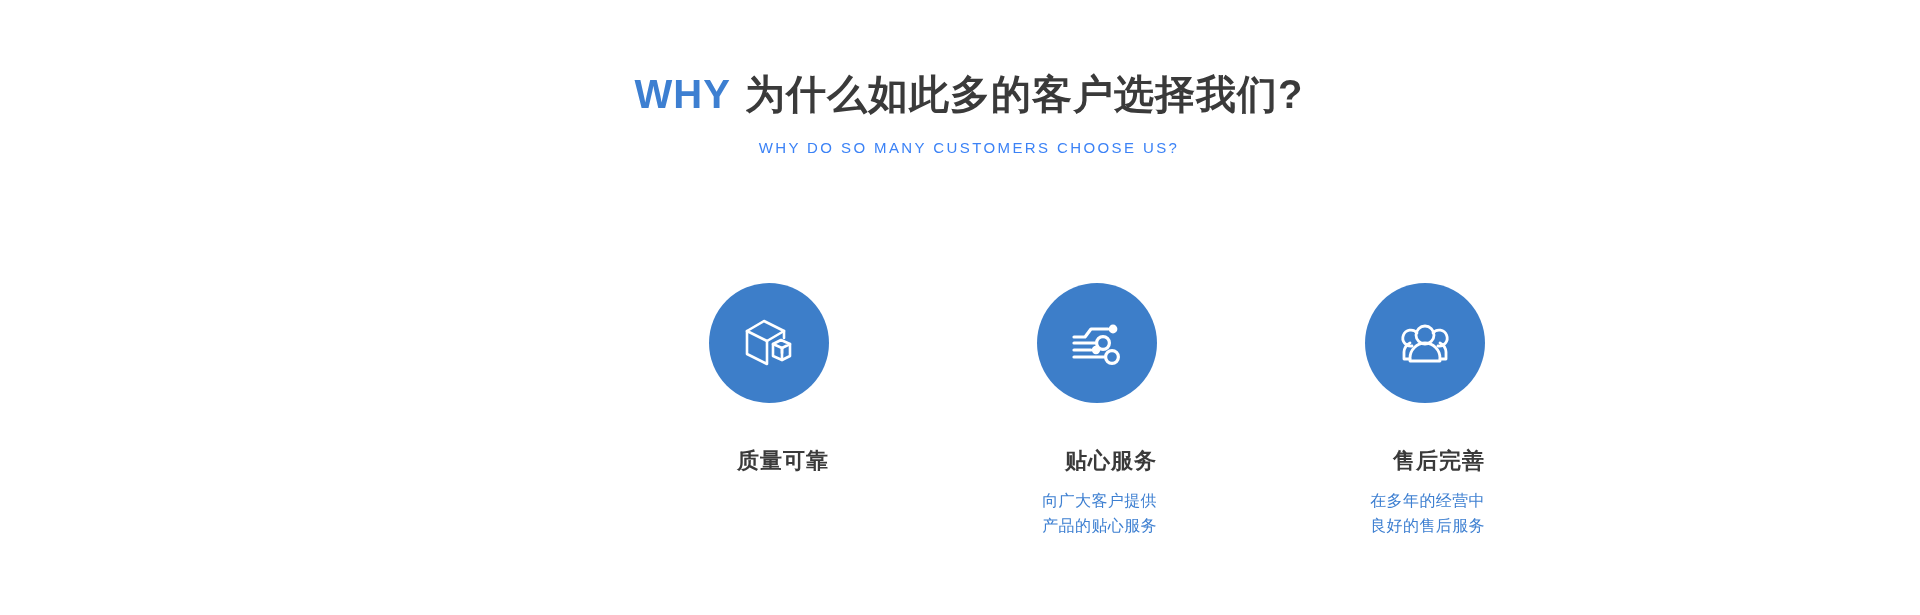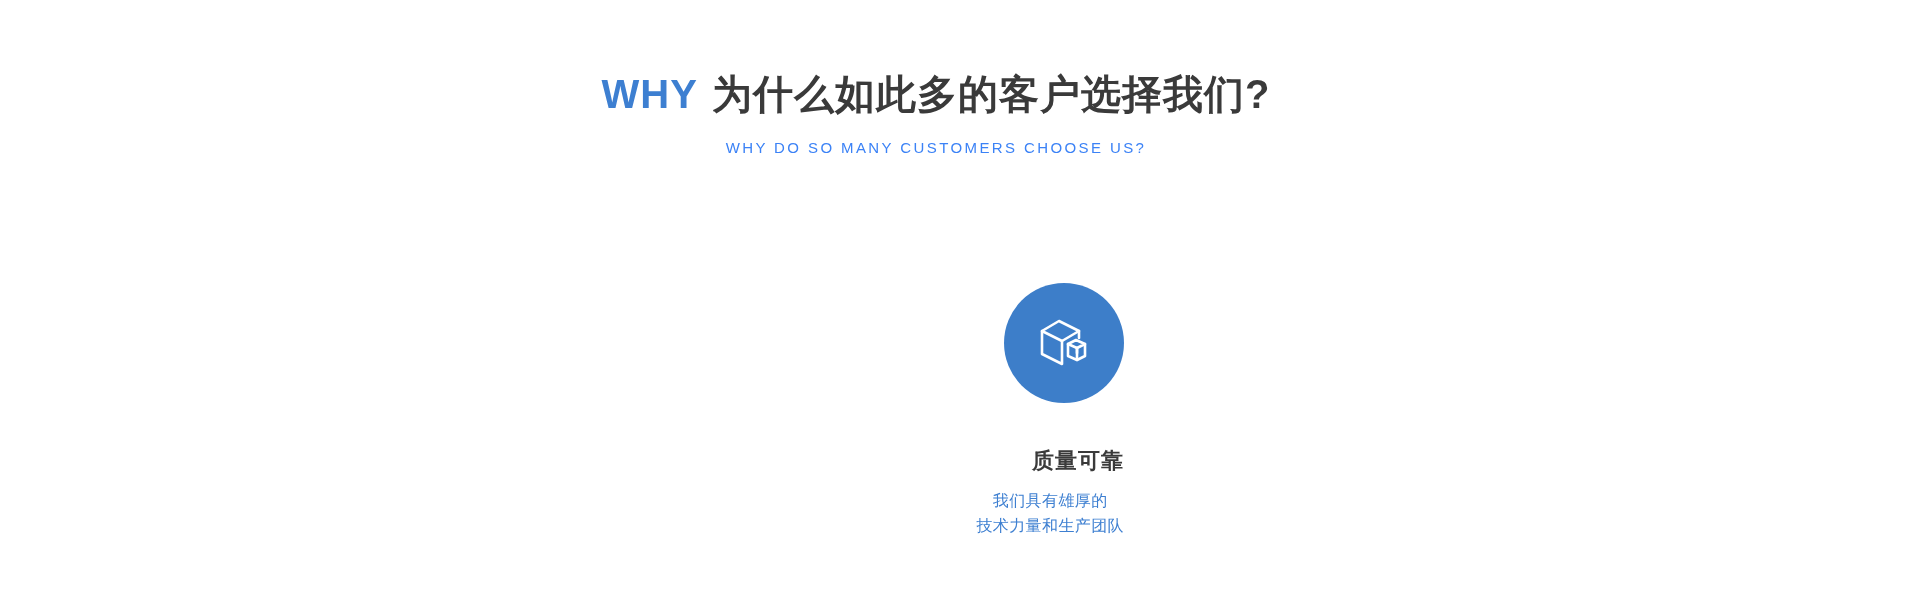--- a/index.html
+++ b/index.html
@@ -15,20 +15,21 @@
     overflow: hidden;
     -webkit-font-smoothing: antialiased;
   }
 
   .section {
     width: 1872px;
     height: 615px;
     position: relative;
     background: #ffffff;
     box-sizing: border-box;
+    margin-left: 33px;
   }
 
   
   .header {
     width: 100%;
     text-align: center;
     padding-top: 70px;
   }
 
   .headline {
@@ -143,23 +144,67 @@
             <path d="M47 20 L47 27"></path>
 
             <path d="M36 33 L44 29 L53 33 L45 37 Z"></path>
             <path d="M36 33 L36 45 L45 49 L45 37"></path>
             <path d="M53 33 L53 45 L45 49"></path>
             <path d="M45 37 L45 42"></path>
           </svg>
         </span>
       </div>
       <div class="feature-title">质量可靠</div>
+    </div>
+
+
+    <div class="feature-col">
+      <div class="icon-circle">
+        <span>
+          <svg width="64" height="64" viewBox="0 0 64 64" fill="none" stroke="#ffffff" stroke-width="3.2" stroke-linecap="round" stroke-linejoin="round">
+
+            <path d="M9 26 L20 26 L26 18 L43 18"></path>
+            <circle cx="48" cy="18" r="4.4" fill="#ffffff" stroke="none"></circle>
+
+            <path d="M9 32 L31 32"></path>
+            <circle cx="38" cy="32" r="6.4"></circle>
+
+            <path d="M9 39 L26 39"></path>
+            <circle cx="31" cy="39" r="4.2" fill="#ffffff" stroke="none"></circle>
+
+            <path d="M9 46 L26 46 L33 46 L40 46"></path>
+            <circle cx="47" cy="46" r="6.4"></circle>
+          </svg>
+        </span>
+      </div>
+      <div class="feature-title">贴心服务</div>
       <div class="feature-desc">
-        <span class="desc-line">我们具有雄厚的</span>
-        <span class="desc-line">技术力量和生产团队</span>
+        <span class="desc-line">向广大客户提供</span>
+        <span class="desc-line">产品的贴心服务</span>
       </div>
     </div>
 
-
-
+    <div class="feature-col">
+      <div class="icon-circle">
+        <span>
+          <svg width="64" height="64" viewBox="0 0 64 64" fill="none" stroke="#ffffff" stroke-width="2.8" stroke-linecap="round" stroke-linejoin="round">
+
+            <path d="M24 22 A8 8 0 1 0 19 35"></path>
+            <path d="M17 48 L11 48 L11 41 A11 11 0 0 1 17 32"></path>
+
+            <path d="M40 22 A8 8 0 1 1 45 35"></path>
+            <path d="M47 48 L53 48 L53 41 A11 11 0 0 0 47 32"></path>
+
+            <circle cx="32" cy="24" r="9"></circle>
+
+            <path d="M17 50 L17 47 A15 15 0 0 1 47 47 L47 50 Z"></path>
+          </svg>
+        </span>
+      </div>
+      <div class="feature-title">售后完善</div>
+      <div class="feature-desc">
+        <span class="desc-line">在多年的经营中</span>
+        <span class="desc-line">良好的售后服务</span>
+      </div>
+    </div>
 
   </div>
 </div>
 
 </body></html>

